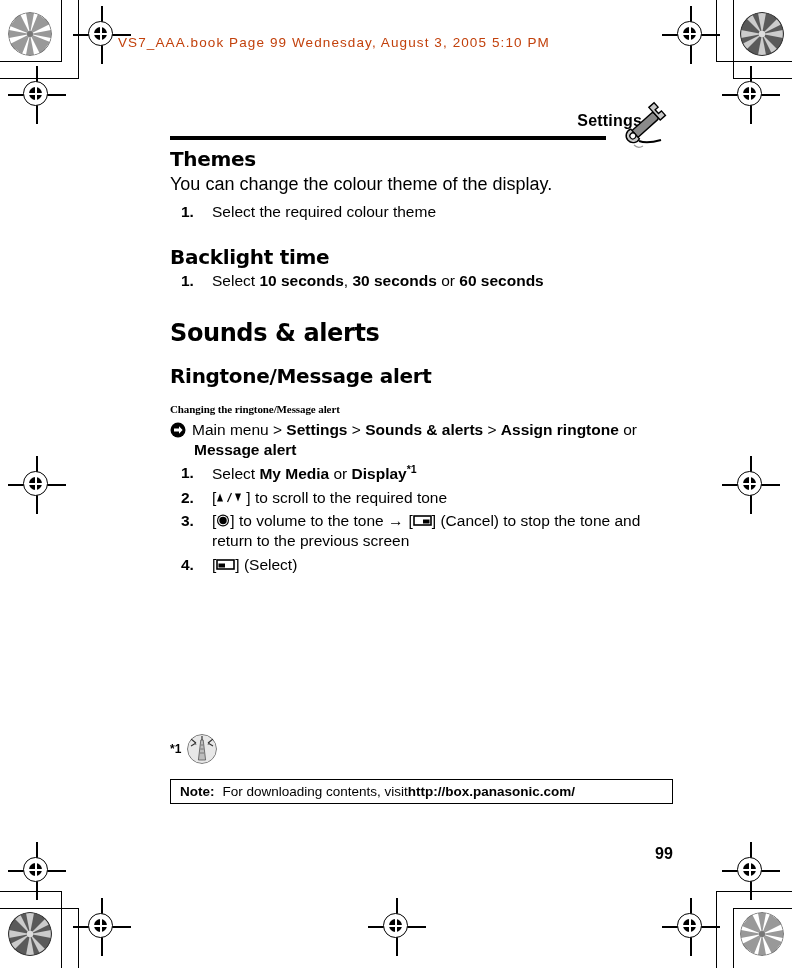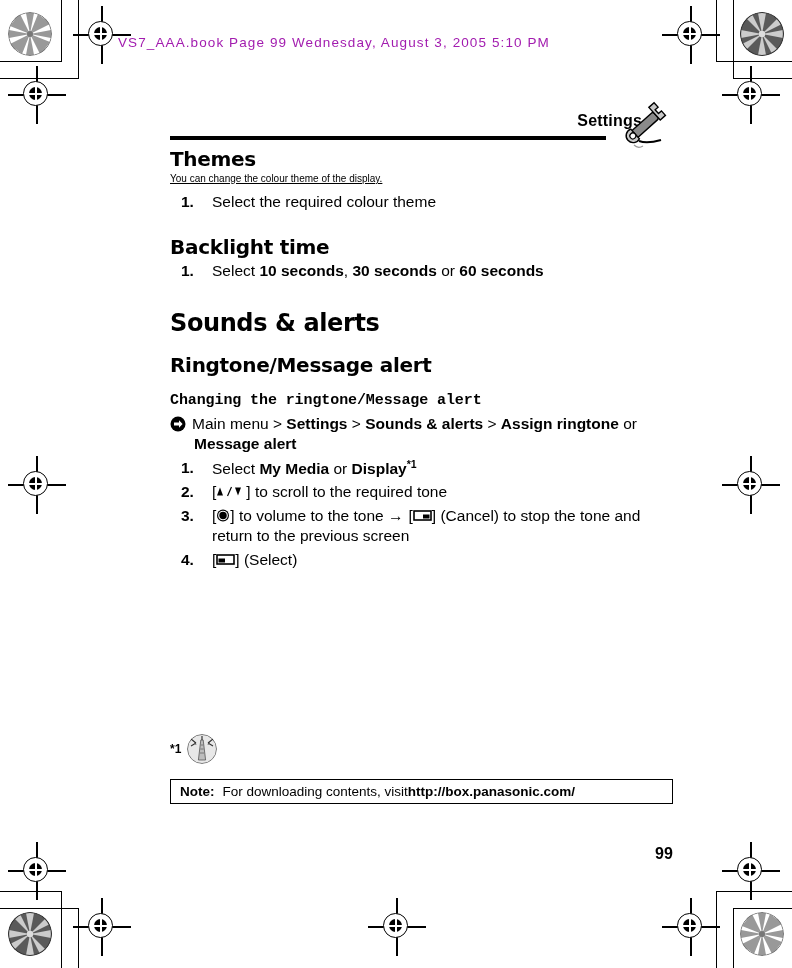--- a/index.html
+++ b/index.html
@@ -102,21 +102,21 @@
     width: 792px;
     height: 968px;
   }
 
   .file-header {
     position: absolute;
     left: 118px;
     top: 35px;
     font-size: 13.5px;
     letter-spacing: 1.1px;
-    color: #a21caf;
+    color: #c2410c;
     white-space: nowrap;
     font-family: "Liberation Sans", sans-serif;
   }
 
   .running-head {
     position: absolute;
     right: 150px;
     top: 112px;
     font-size: 16px;
     font-weight: bold;
@@ -157,31 +157,30 @@
   }
   h2.sub {
     font-family: "DejaVu Sans", sans-serif;
     font-size: 20px;
     font-weight: bold;
     margin: 2px 0 3px 0;
     letter-spacing: -0.3px;
     line-height: 1.1;
   }
   h3.subsub {
-    font-family: Liberation Mono, monospace;
-    font-size: 15px;
+    font-family: Liberation Serif, serif;
+    font-size: 11px;
     font-weight: bold;
     margin: 16px 0 3px 0;
     letter-spacing: -0.1px;
   }
   p.body {
-    font-size: 10px;
+    font-size: 18px;
     line-height: 1.28;
     margin: 2px 0 6px 0;
-    text-decoration: underline;
   }
 
   .menupath {
     position: relative;
     font-size: 15.5px;
     line-height: 1.3;
     margin: 5px 0 2px 0;
     padding-left: 22px;
   }
   .menupath .arrow-ico {

